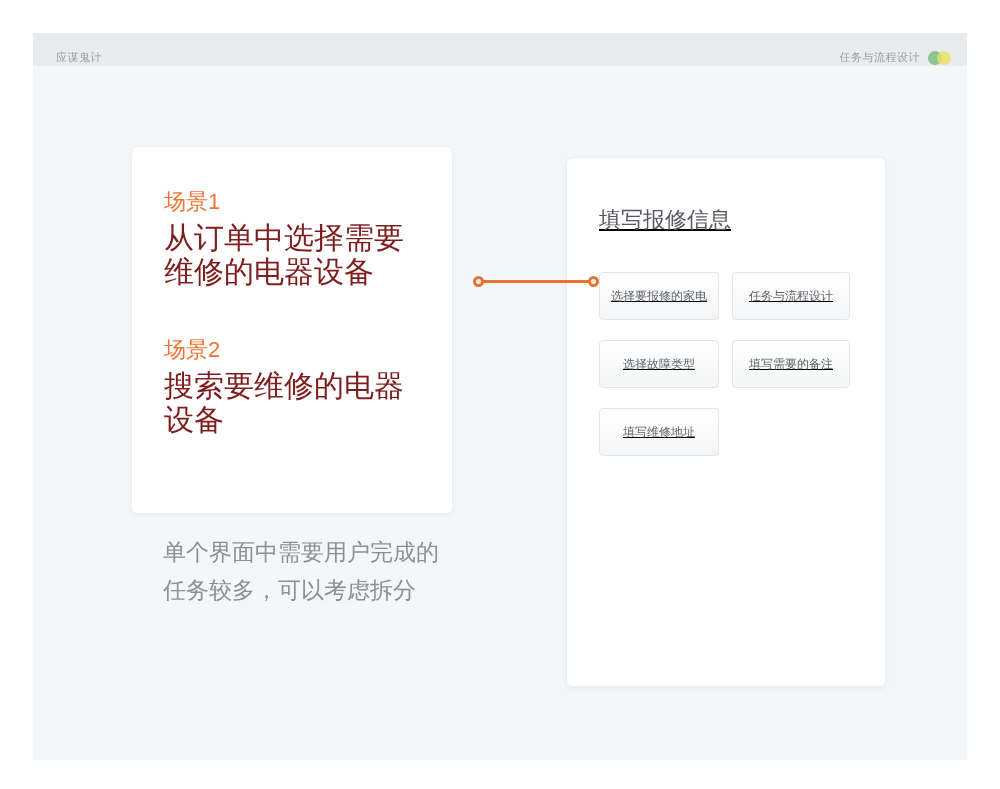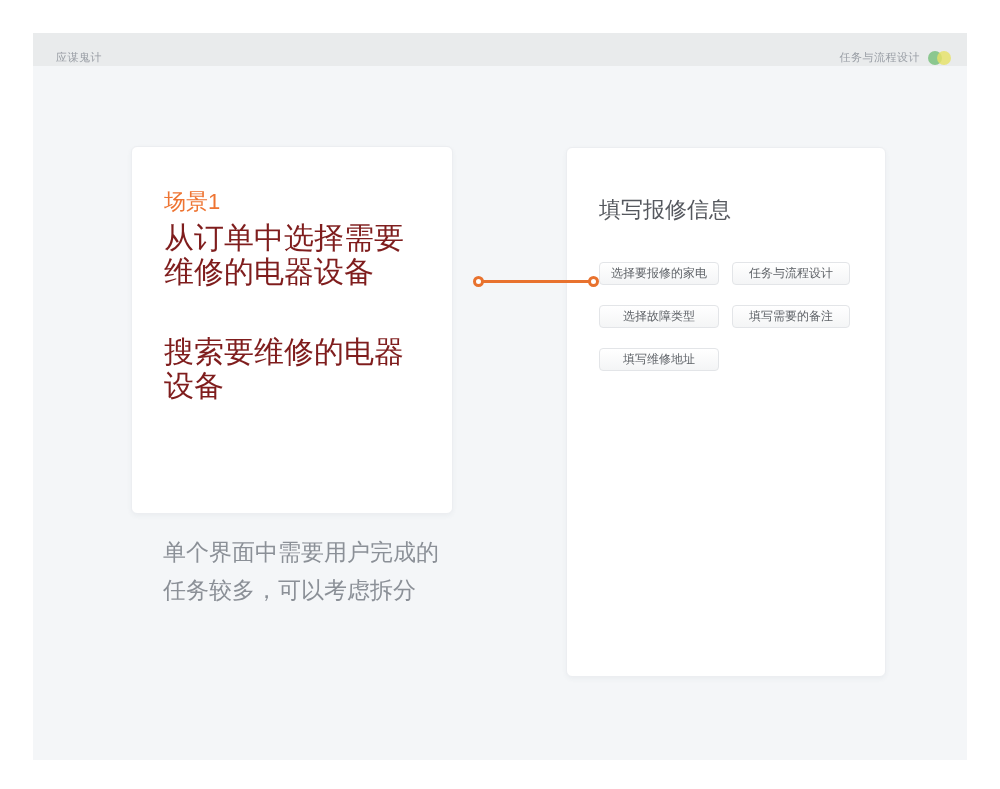--- a/index.html
+++ b/index.html
@@ -86,38 +86,39 @@
   .note-text {
     position: absolute;
     left: 130px; top: 500px;
     width: 292px;
     font-size: 23px;
     line-height: 38px;
     color: #8b9097;
   }
 
   .form-card {
-    left: 533px; top: 114px;
+    left: 533px; top: 124px;
     width: 320px; height: 530px;
     padding: 48px 32px;
+    text-decoration: underline;
   }
   .form-title {
     font-size: 22px;
     color: #55585e;
     line-height: 28px;
   }
   .field-grid {
     margin-top: 38px;
     display: grid;
     grid-template-columns: 120px 118px;
     column-gap: 13px;
     row-gap: 20px;
   }
   .field-btn {
-    height: 23px;
+    height: 48px;
     display: flex;
     align-items: center;
     justify-content: center;
     font-size: 12px;
     color: #5f6368;
     background: linear-gradient(#ffffff, #f4f5f6);
     border: 1px solid #e3e5e8;
     border-radius: 4px;
     cursor: pointer;
     font-family: inherit;
@@ -163,20 +164,21 @@
       </span>
     </div>
   </div>
 
   <div class="card scenario-card">
     <div class="scene-block">
       <div class="scene-label">场景1</div>
       <div class="scene-desc">从订单中选择需要维修的电器设备</div>
     </div>
     <div class="scene-block">
+      <div class="scene-label">场景2</div>
       <div class="scene-desc">搜索要维修的电器设备</div>
     </div>
   </div>
 
   <div class="note-text">单个界面中需要用户完成的任务较多，可以考虑拆分</div>
 
   <div class="card form-card">
     <div class="form-title">填写报修信息</div>
     <div class="field-grid">
       <div class="field-btn">选择要报修的家电</div>

